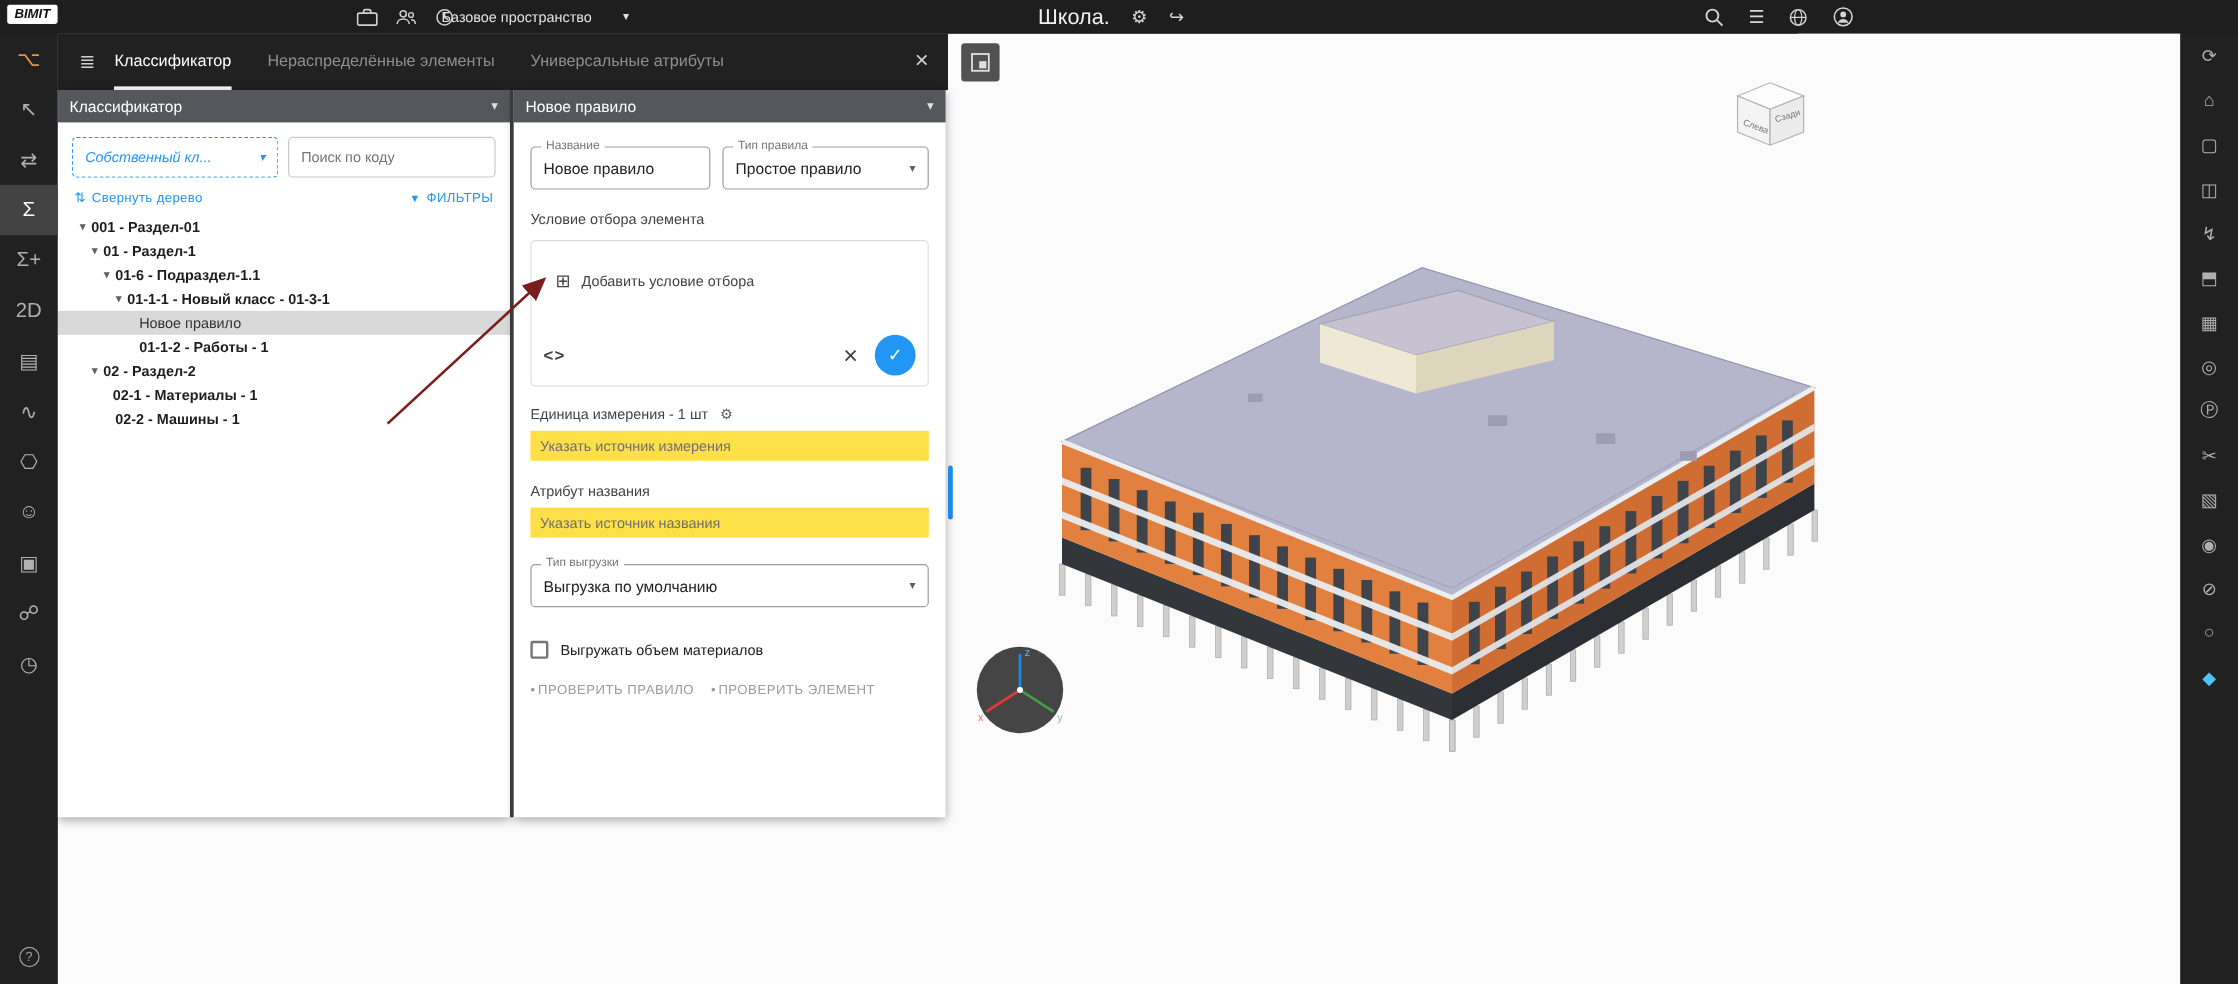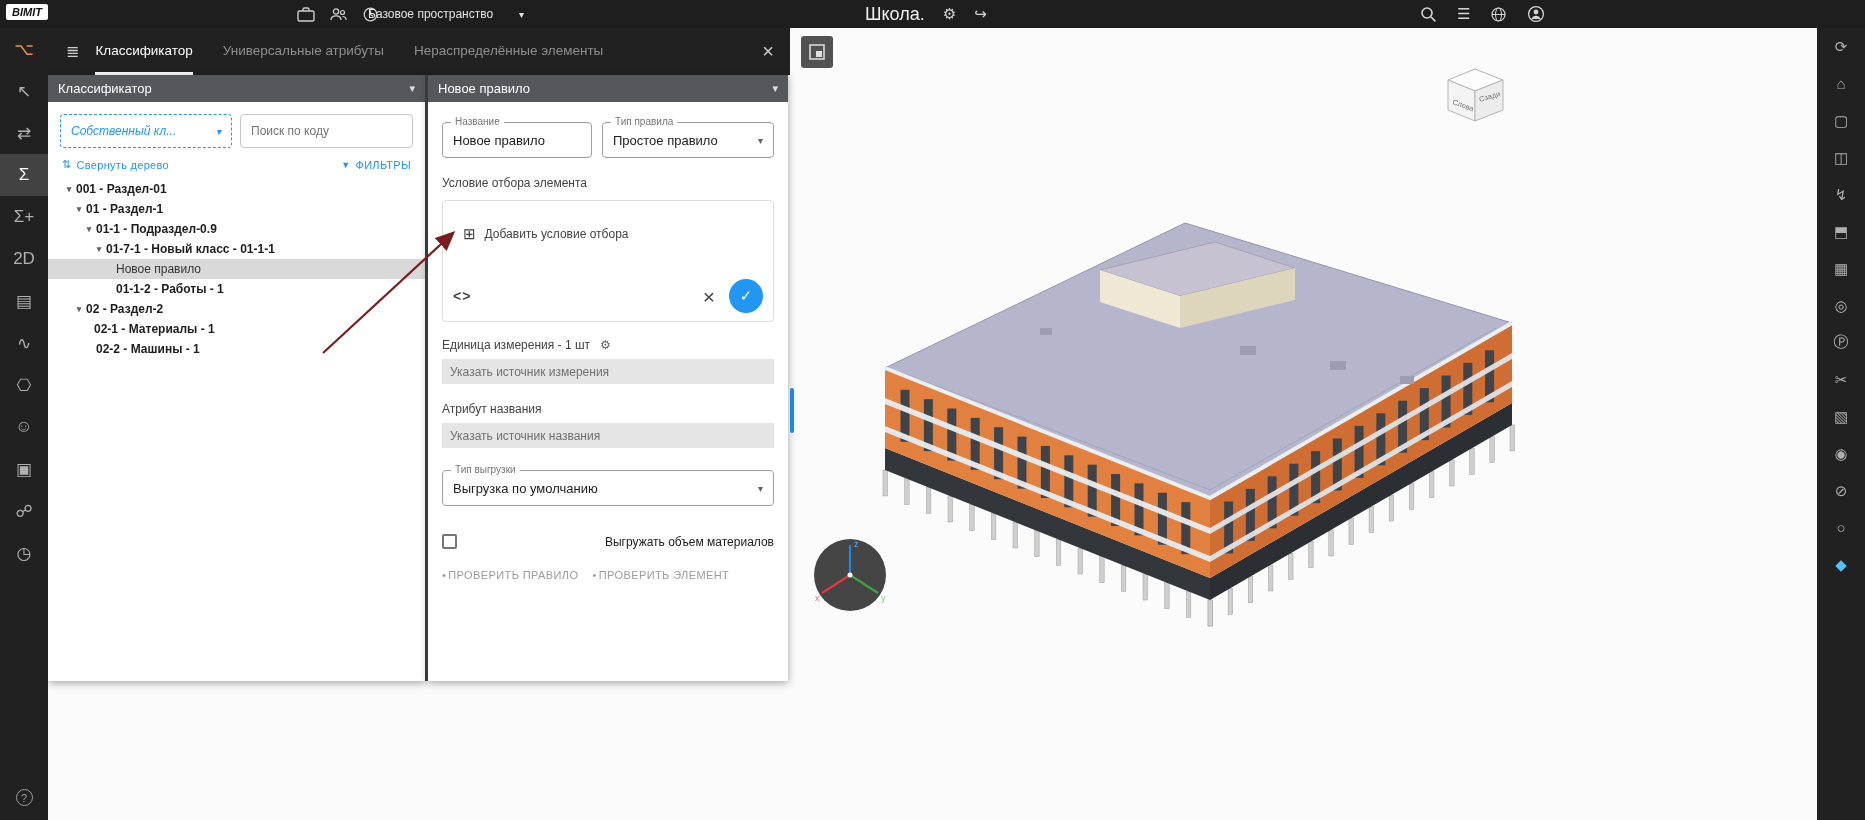--- a/index.html
+++ b/index.html
@@ -93,24 +93,24 @@
   .add-cond { margin-top:16px; margin-left:10px; display:flex; align-items:center; gap:9px;
     font-size:12px; color:#424242; }
   .add-cond .plus { font-size:15px; color:#424242; }
   .cond-actions { margin-top:auto; display:flex; align-items:center; }
   .code-btn { font-size:14px; font-weight:bold; color:#424242; letter-spacing:1px; }
   .x-btn { margin-left:auto; font-size:21px; color:#424242; margin-right:14px; line-height:1; }
   .ok-btn { width:34px; height:34px; border-radius:50%; background:#2196f3; color:#fff;
     display:flex; align-items:center; justify-content:center; font-size:15px; }
   .unit-label { margin-top:16px; font-size:12px; color:#424242; display:flex; align-items:center; gap:10px; }
   .unit-label .ugear { font-size:12px; color:#616161; }
-  .filled { margin-top:7px; height:25px; background:#e5e5e5; display:flex; align-items:center;
+  .filled { margin-top:7px; height:25px; background:#fde047; display:flex; align-items:center;
     padding:0 8px; font-size:12px; color:#6f6f6f;text-align:right; }
   .export-field { margin-top:22px;gap:24px; }
-  .chk-row { margin-top:28px; display:flex; align-items:center; gap:10px; font-size:12px; color:#212121;justify-content:space-between; }
+  .chk-row { margin-top:28px; display:flex; align-items:center; gap:10px; font-size:12px; color:#212121; }
   .chk { width:15px; height:15px; border:2px solid #757575; border-radius:2px; flex:none; }
   .verify-row { margin-top:20px; display:flex; gap:14px; font-size:11px; color:#9b9b9b; letter-spacing:.4px; }
   .verify-row .vr { display:flex; align-items:center; gap:2px; }
 
   .scroll-thumb { position:absolute; left:742px; top:360px; width:4px; height:45px;
     background:#1e88e5; border-radius:2px; z-index:30; }
 
   .arrow-overlay { position:absolute; left:0; top:0; width:1865px; height:820px;
     z-index:60; pointer-events:none; }
 </style>
@@ -330,24 +330,24 @@
     <text x="73" y="68" font-size="9" fill="#81c784">y</text>
     <text x="46" y="14" font-size="9" fill="#64b5f6">z</text>
   </svg>
 
   <div class="tabbar">
     <span class="pmenu">≣</span>
     <div class="tab active">
       <span>Классификатор</span>
     </div>
     <div class="tab">
+      <span>Нераспределённые элементы</span>
+    </div>
+    <div class="tab">
       <span>Универсальные атрибуты</span>
-    </div>
-    <div class="tab">
-      <span>Нераспределённые элементы</span>
     </div>
     <span class="tab-close">×</span>
   </div>
 
   <div class="panel-gap"></div>
 
   <section class="panel classifier">
     <div class="panel-head">
       <span>Классификатор</span>
       <span class="caret">▾</span>
@@ -375,25 +375,25 @@
         <div class="tree-row bold" style="padding-left: 14px;">
           <span class="tree-caret">▾</span>
           <span>001 - Раздел-01</span>
         </div>
         <div class="tree-row bold" style="padding-left: 24px;">
           <span class="tree-caret">▾</span>
           <span>01 - Раздел-1</span>
         </div>
         <div class="tree-row bold" style="padding-left: 34px;">
           <span class="tree-caret">▾</span>
-          <span>01-1 - Подраздел-0.9</span>
+          <span>01-6 - Подраздел-1.1</span>
         </div>
         <div class="tree-row bold" style="padding-left: 44px;">
           <span class="tree-caret">▾</span>
-          <span>01-7-1 - Новый класс - 01-1-1</span>
+          <span>01-1-1 - Новый класс - 01-3-1</span>
         </div>
         <div class="tree-row selected" style="padding-left: 54px;">
           <span class="tree-caret"></span>
           <span>Новое правило</span>
         </div>
         <div class="tree-row bold" style="padding-left: 54px;">
           <span class="tree-caret"></span>
           <span>01-1-2 - Работы - 1</span>
         </div>
         <div class="tree-row bold" style="padding-left: 24px;">

